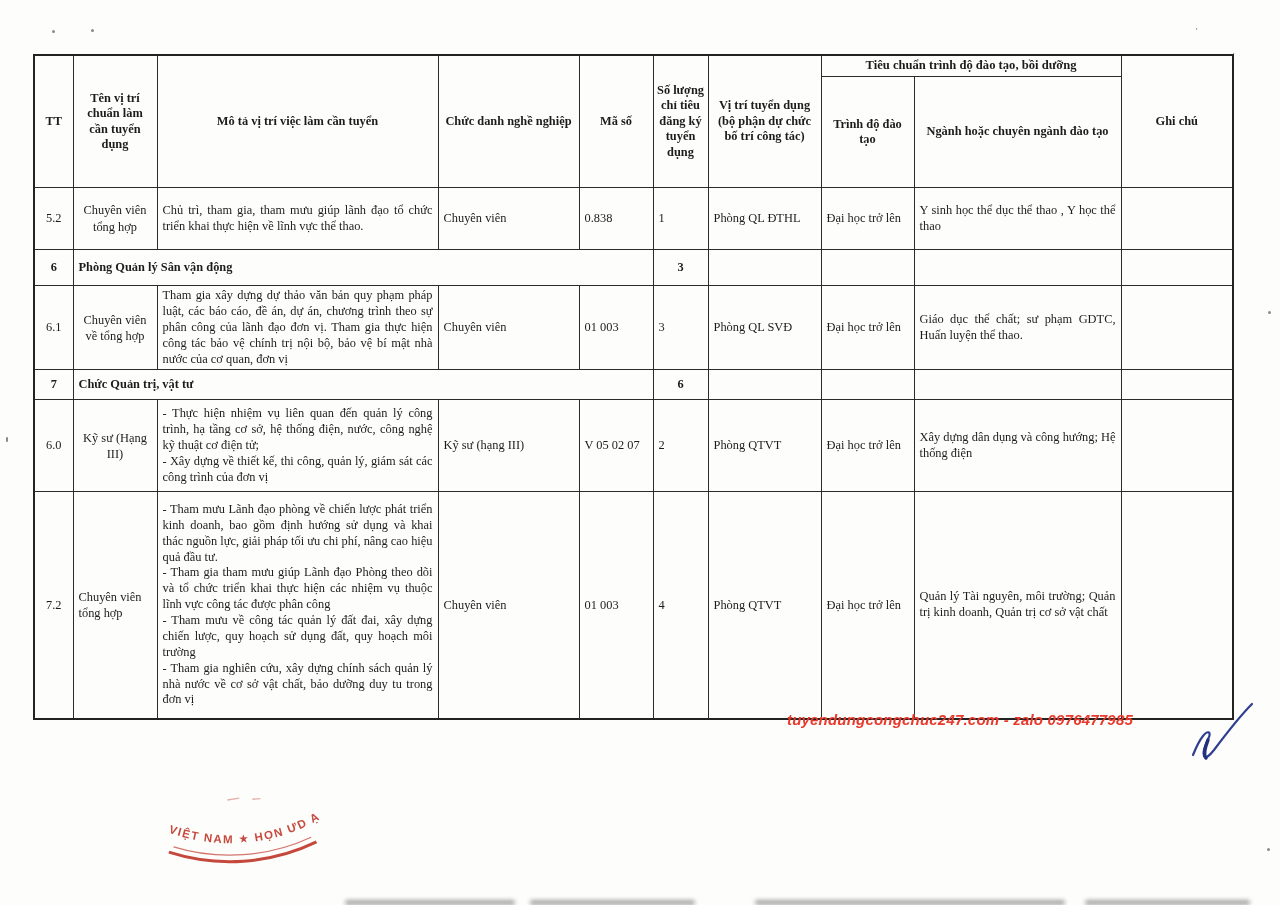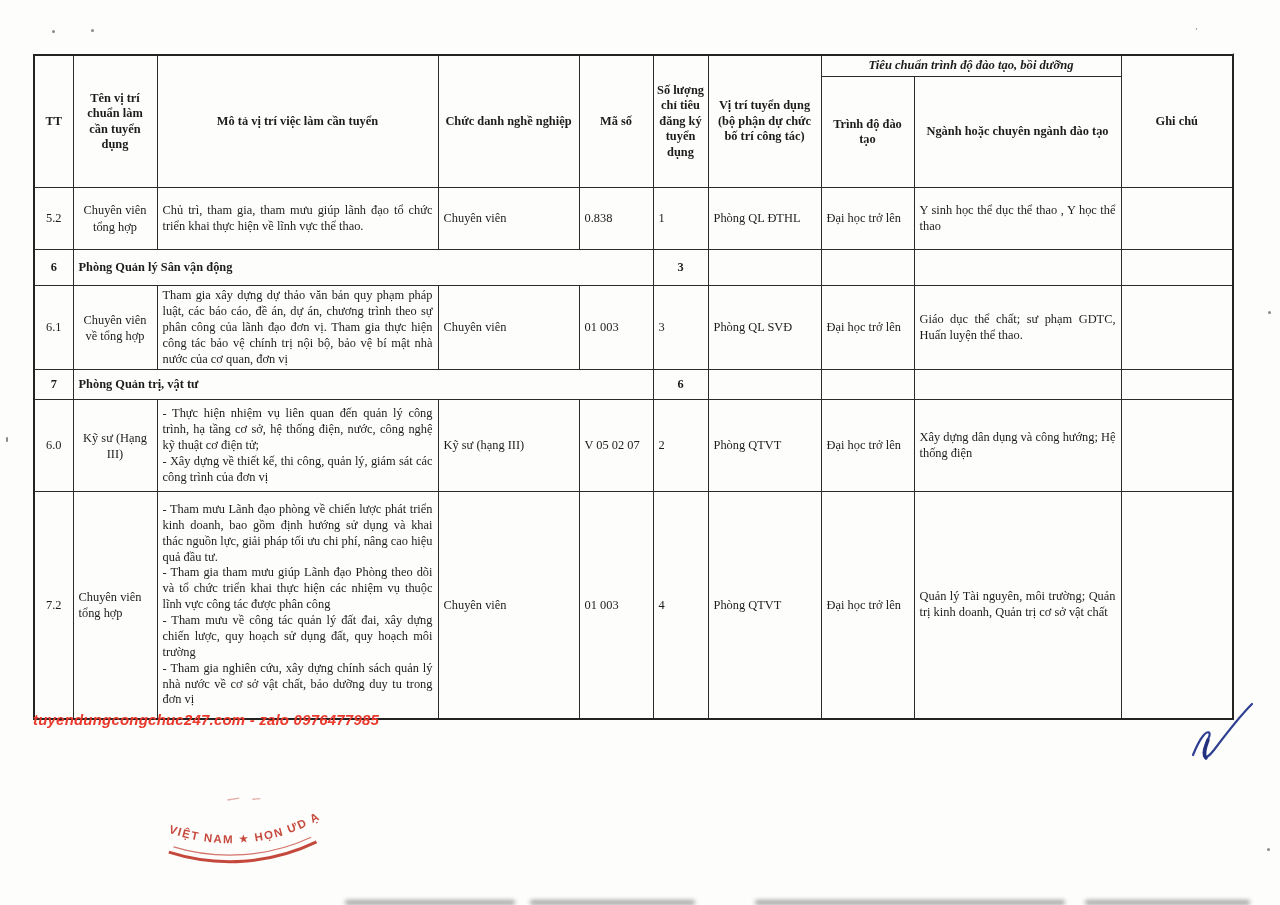--- a/index.html
+++ b/index.html
@@ -15,34 +15,34 @@
   }
   .doc th,.doc td{
     border:1.5px solid #2b2b2b;
     padding:2px 5px;
     font-size:12.4px;
     vertical-align:middle;
     overflow:hidden;
     word-wrap:break-word;
   }
   .doc th{font-weight:bold;text-align:center;line-height:1.25;padding:2px 3px;}
-  tr.h-top th.span-head{height:16px;font-size:12.6px;font-style:italic;}
+  tr.h-top th.span-head{height:16px;font-size:12.6px;}
   tr.h-bot th{height:106px;}
   .c-center{}
   .cell-mota{
     text-align:justify;font-size:11.9px;line-height:1.28;
     white-space:pre-line;padding:3px 6px;text-justify:inter-word;
   }
   .cell-ten{text-align:center;line-height:1.3;padding:2px 2px;}
   .section-title{font-weight:bold;text-align:left;padding-left:8px;font-size:12.8px;}
   .qty{text-align:center;font-weight:bold;}
   .tt{text-align:center;}
   
   .watermark{
-    position:absolute;top:711px;left:33px;width:1100px;text-align:left;
+    position:absolute;top:711px;left:33px;width:1100px;text-align:right;
     font-family:"Liberation Sans","DejaVu Sans",sans-serif;
     font-weight:bold;font-style:italic;font-size:15px;color:#e8392c;
     letter-spacing:.2px;
   }
   
   .stamp{position:absolute;left:160px;top:793px;transform:rotate(-4deg);opacity:.92;}
   
   .signature{position:absolute;left:1182px;top:698px;}
   
   .speck{position:absolute;background:#8a8a8a;border-radius:50%;}
@@ -126,21 +126,21 @@
       <td class="c-center">01 003</td>
       <td class="c-center">3</td>
       <td class="c-center">Phòng QL SVĐ</td>
       <td class="c-center">Đại học trở lên</td>
       <td class="cell-mota">Giáo dục thể chất; sư phạm GDTC, Huấn luyện thể thao.</td>
       <td></td>
     </tr>
 
     <tr style="height:30px;">
       <td class="tt" style="font-weight:bold;">7</td>
-      <td colspan="4" class="section-title">Phòng Quản trị, vật tư</td>
+      <td colspan="4" class="section-title">Chức Quản trị, vật tư</td>
       <td class="qty">6</td>
       <td></td>
       <td></td>
       <td></td>
       <td></td>
     </tr>
 
     <tr style="height:92px;">
       <td class="tt">6.0</td>
       <td class="cell-ten">Kỹ sư (Hạng III)</td>

